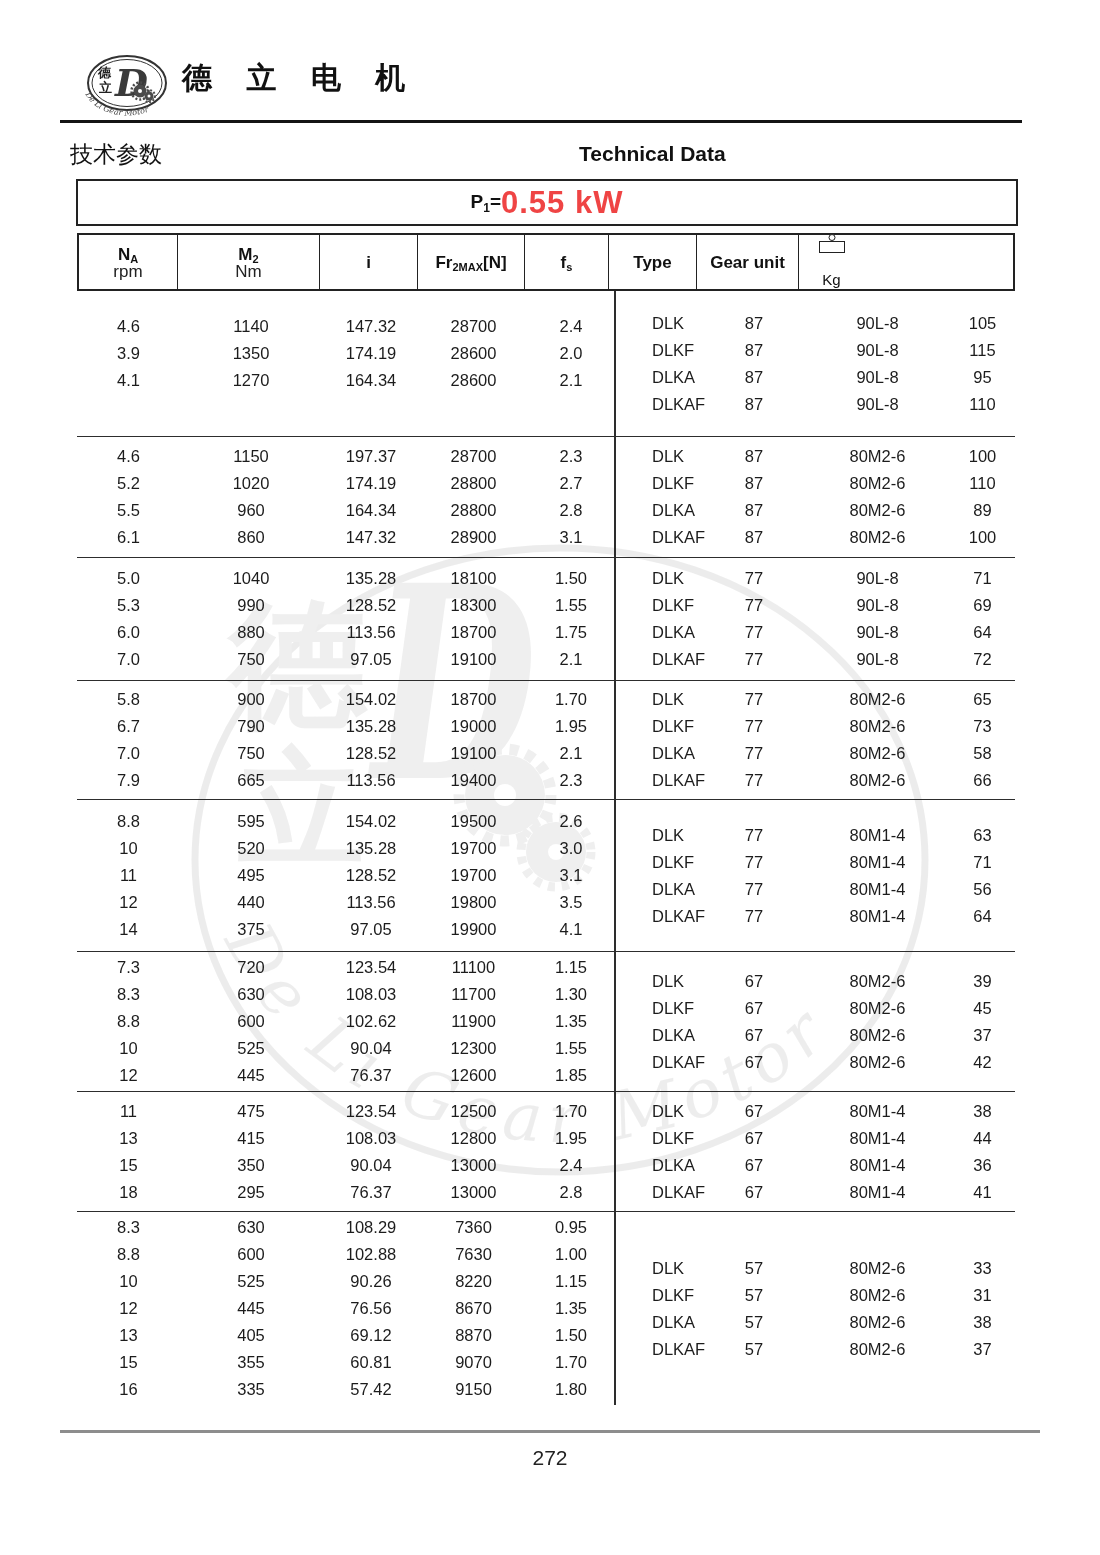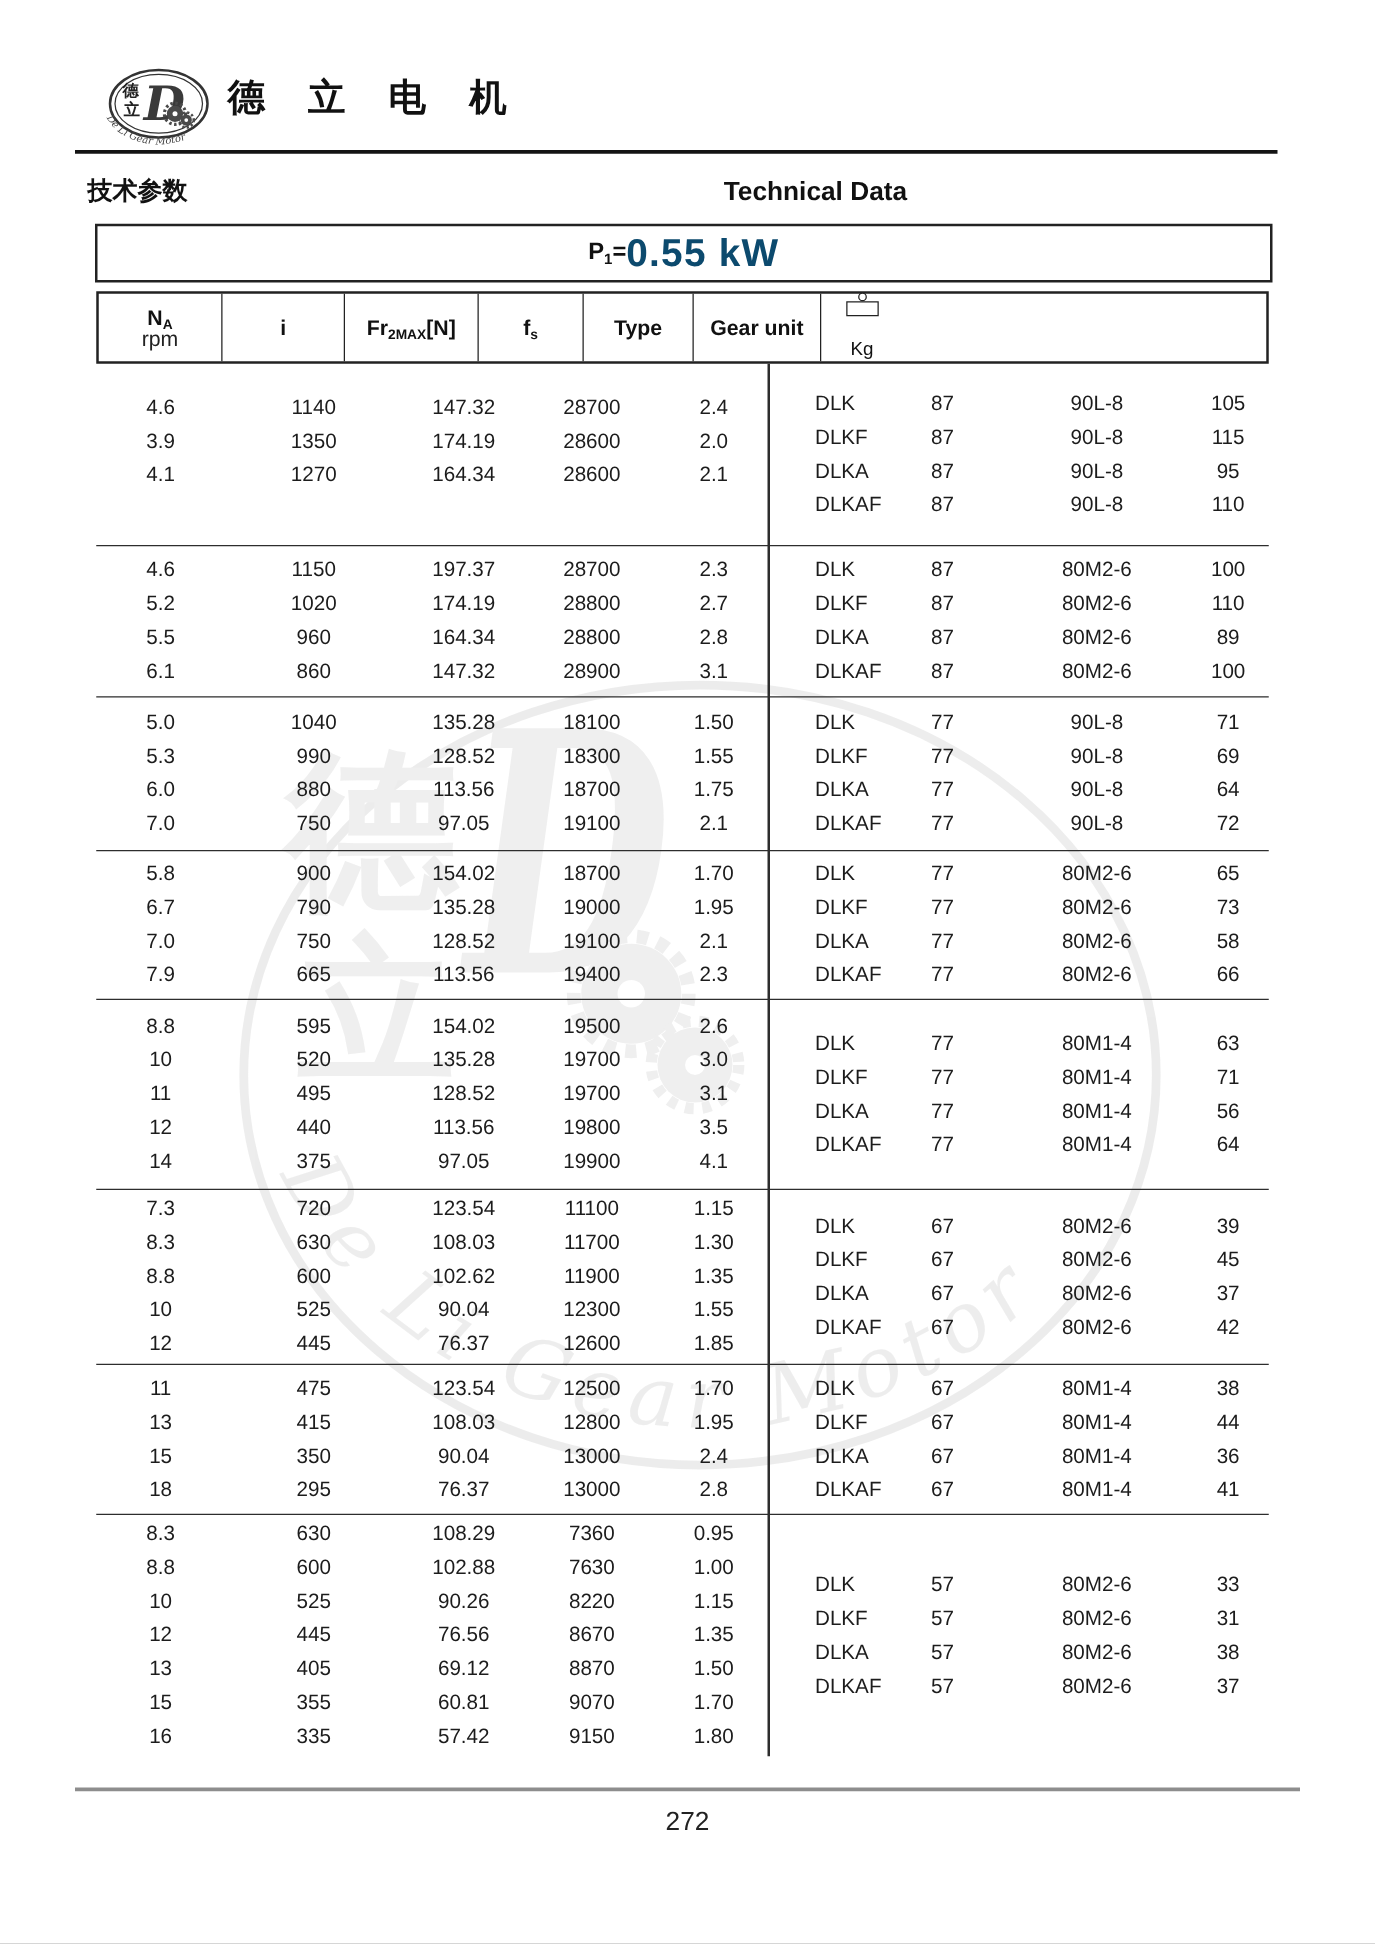--- a/index.html
+++ b/index.html
@@ -11,30 +11,30 @@
   
   .watermark{position:absolute;left:0;top:0;pointer-events:none;}
   
   .logo{position:absolute;left:74px;top:52px;}
   .brand-title{
     position:absolute;left:182px;top:58px;
     font-family:"DejaVu Serif",serif;font-weight:bold;
     font-size:30px;letter-spacing:12px;color:#111;white-space:nowrap;
   }
   .header-rule{position:absolute;left:60px;top:120px;width:962px;height:2.5px;background:#141414;}
-  .sec-zh{position:absolute;left:70px;top:139px;font-size:20px;font-weight:bold;color:#111;}
+  .sec-zh{position:absolute;left:70px;top:139px;font-size:23px;font-weight:normal;color:#111;}
   .sec-en{position:absolute;left:579px;top:142px;font-size:21px;font-weight:bold;color:#111;}
   .power-box{
     position:absolute;left:76px;top:179px;width:942px;height:47px;
     border:2px solid #222;box-sizing:border-box;
     display:flex;align-items:center;justify-content:center;
   }
   .power-box .p-small{font-size:19px;font-weight:bold;color:#111;}
   .power-box .p-sub{font-size:12px;font-weight:bold;vertical-align:-4px;}
-  .power-box .p-big{font-size:31px;font-weight:bold;color:#0c4a6e;letter-spacing:1px;}
+  .power-box .p-big{font-size:31px;font-weight:bold;color:#ef4444;letter-spacing:1px;}
   
   .thead{
     position:absolute;left:77px;top:233px;width:938px;height:58px;
     border:2px solid #222;box-sizing:border-box;display:flex;background:transparent;
   }
   .th{
     border-right:1.5px solid #222;box-sizing:border-box;
     display:flex;flex-direction:column;justify-content:center;align-items:center;
     font-weight:bold;color:#111;font-size:17px;line-height:19px;
   }
@@ -135,20 +135,24 @@
   <div class="power-box">
     <span class="p-small"><span>P</span><sub class="p-sub">1</sub><span>=</span></span>
       <span class="p-big">0.55 kW</span>
   </div>
 
   <div class="thead" id="thead-row">
       <div class="th w-c0">
         <div>N<sub>A</sub></div>
         <div class="unit">rpm</div>
       </div>
+      <div class="th w-c1">
+        <div>M<sub>2</sub></div>
+        <div class="unit">Nm</div>
+      </div>
       <div class="th w-c2">
         <div>i</div>
       </div>
       <div class="th w-c3">
         <div>Fr<sub>2MAX</sub>[N]</div>
       </div>
       <div class="th w-c4">
         <div>f<sub>s</sub></div>
       </div>
       <div class="th w-c5">

